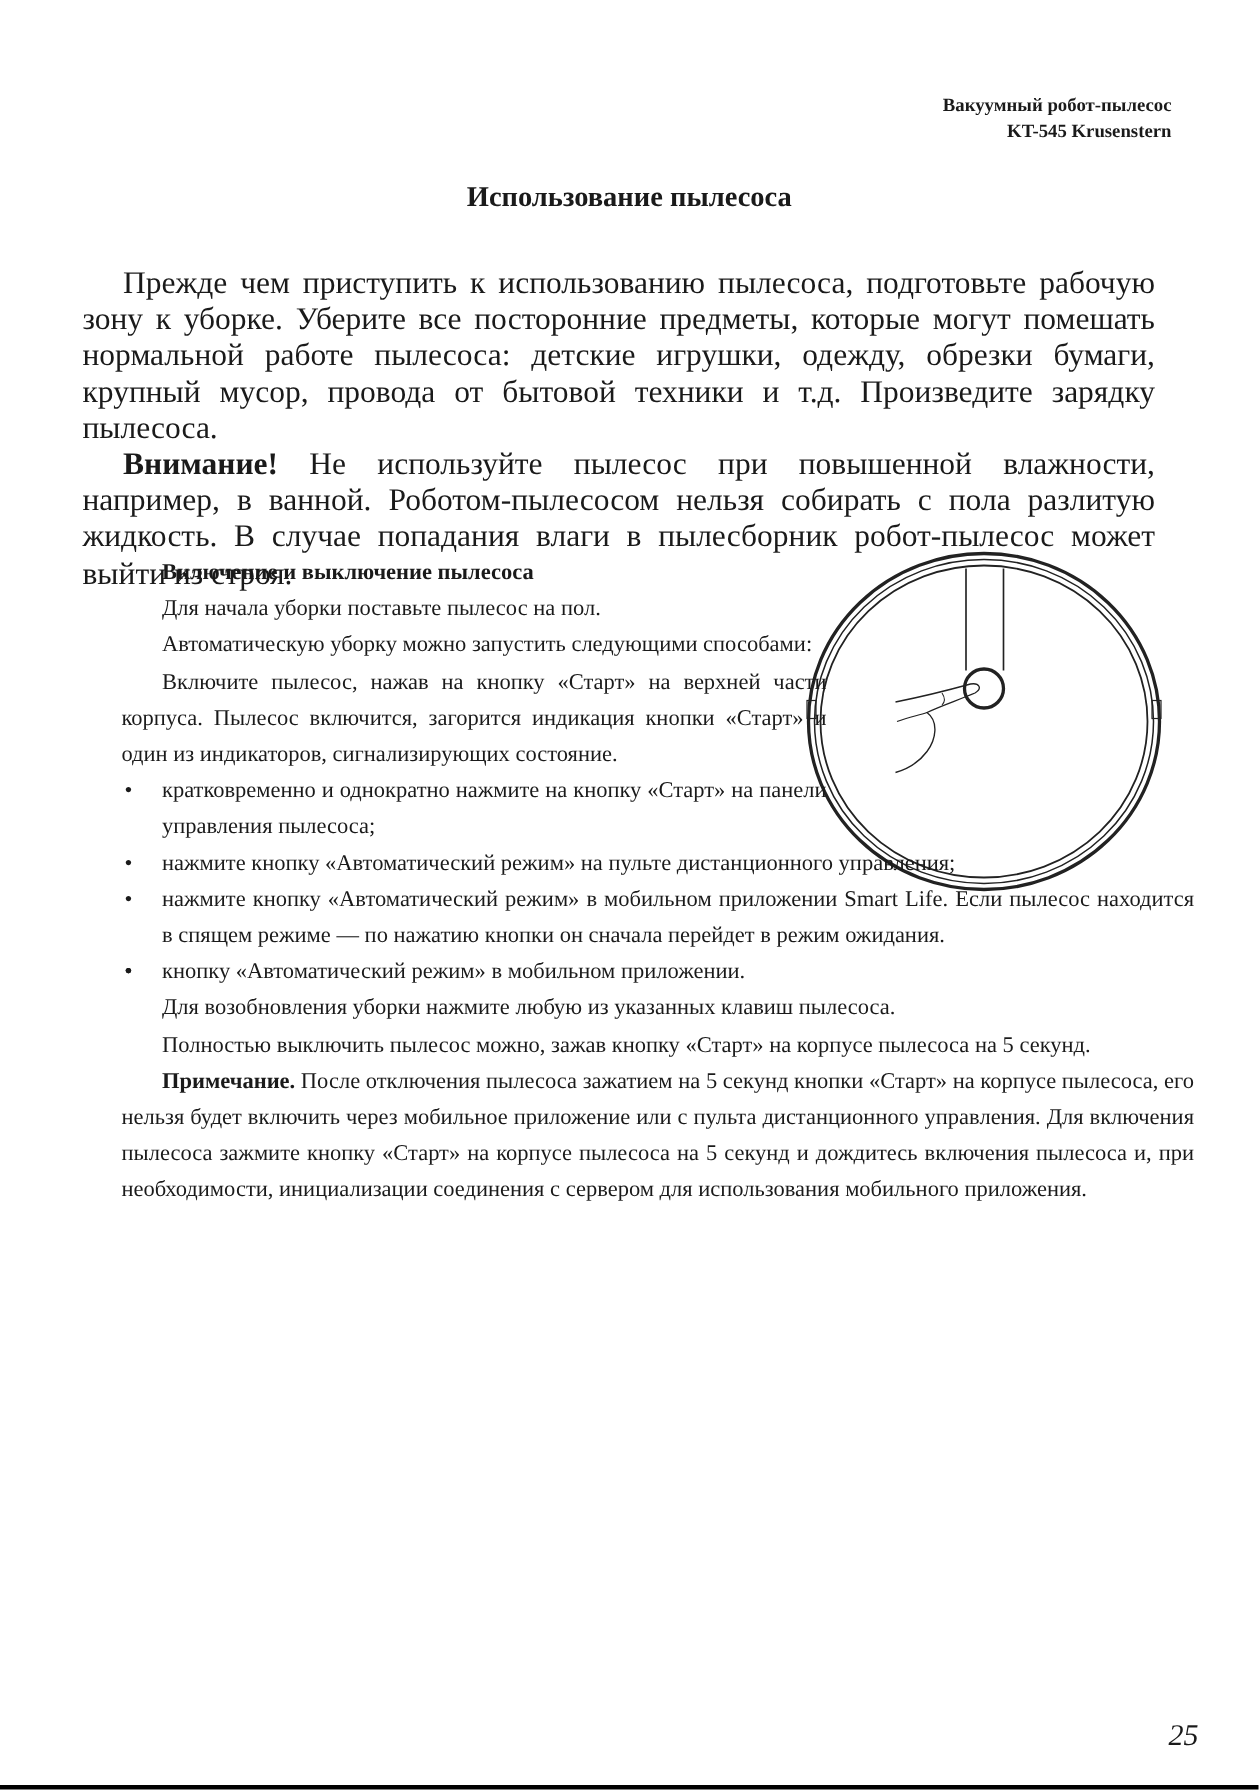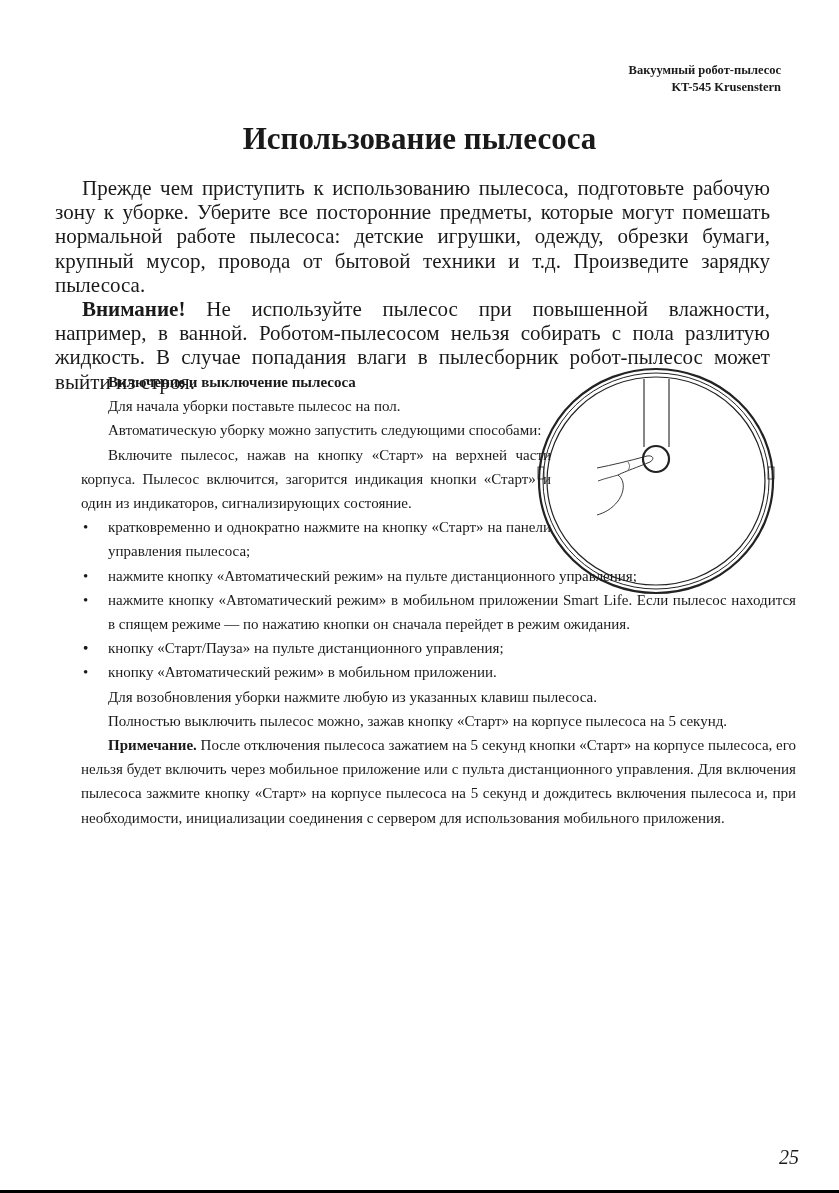--- a/index.html
+++ b/index.html
@@ -1,21 +1,21 @@
 <!DOCTYPE html>
 <html><head>
 <meta charset="utf-8">
 <style>
   html, body { margin: 0; padding: 0; background: #ffffff; }
   body { width: 839px; height: 1193px; position: relative; overflow: hidden;
          font-family: "Liberation Serif", "DejaVu Serif", serif; color: #1a1a1a; }
   .header { position: absolute; right: 58px; top: 62px; text-align: right;
             font-weight: bold; font-size: 12.5px; line-height: 17px; }
   .title { position: absolute; left: 0; width: 839px; top: 121px; text-align: center;
-           font-weight: bold; font-size: 31px; }
+           font-weight: bold; font-size: 19px; }
   .text { position: absolute; left: 55px; width: 715px; font-size: 21px; line-height: 24.2px; }
   .p { margin: 0; text-indent: 27px; text-align: justify; }
   .b { font-weight: bold; }
   .sect { position: absolute; left: 55px; top: 370px; width: 715px; font-size: 15px; line-height: 24.2px; margin-left: 26px; }
   .narrow { width: 470px; }
   .li { position: relative; padding-left: 27px; margin: 0; text-align: justify; }
   .li .bullet { position: absolute; left: 2px; top: 0; }
   .figure { position: absolute; left: 534px; top: 363px; width: 244px; height: 232px; }
   .pagenum { position: absolute; right: 40px; top: 1146px; font-size: 20px; font-style: italic; }
   .bottom-bar { position: absolute; left: 0; bottom: 0; width: 839px; height: 3px; background: #000; }
@@ -55,21 +55,21 @@
   <p class="p b">Включение и выключение пылесоса</p>
   <div class="narrow">
     <p class="p">Для начала уборки поставьте пылесос на пол.</p>
     <p class="p">Автоматическую уборку можно запустить следующими способами:</p>
     <p class="p">Включите пылесос, нажав на кнопку «Старт» на верхней части корпуса. Пылесос включится, загорится индикация кнопки «Старт» и один из индикаторов, сигнализирующих состояние.</p>
     <p class="li"><span class="bullet">•</span><span>кратковременно и однократно нажмите на кнопку «Старт» на панели управления пылесоса;</span></p>
   </div>
   <p class="li"><span class="bullet">•</span><span>нажмите кнопку «Автоматический режим» на пульте дистанционного управления;</span></p>
   <p class="li"><span class="bullet">•</span><span>нажмите кнопку «Автоматический режим» в мобильном приложении Smart Life. Если пылесос находится в спящем режиме — по нажатию кнопки он сначала перейдет в режим ожидания.</span></p>
   <p class="li"><span class="bullet">•</span></p>
-  <p class="li"><span class="bullet">•</span><span>кнопку «Старт/Пауза» на пульте дистанционного управления;</span></p>
+  <p class="li"><span class="bullet">•</span></p>
   <p class="li"><span class="bullet">•</span><span>кнопку «Автоматический режим» в мобильном приложении.</span></p>
   <p class="p">Для возобновления уборки нажмите любую из указанных клавиш пылесоса.</p>
   <p class="p">Полностью выключить пылесос можно, зажав кнопку «Старт» на корпусе пылесоса на 5 секунд.</p>
   <p class="p"><span class="b">Примечание.</span><span> После отключения пылесоса зажатием на 5 секунд кнопки «Старт» на корпусе пылесоса, его нельзя будет включить через мобильное приложение или с пульта дистанционного управления. Для включения пылесоса зажмите кнопку «Старт» на корпусе пылесоса на 5 секунд и дождитесь включения пылесоса и, при необходимости, инициализации соединения с сервером для использования мобильного приложения.</span></p>
 </div>
 
 <div class="pagenum">25</div>
 <div class="bottom-bar"></div>
 
 </body></html>

